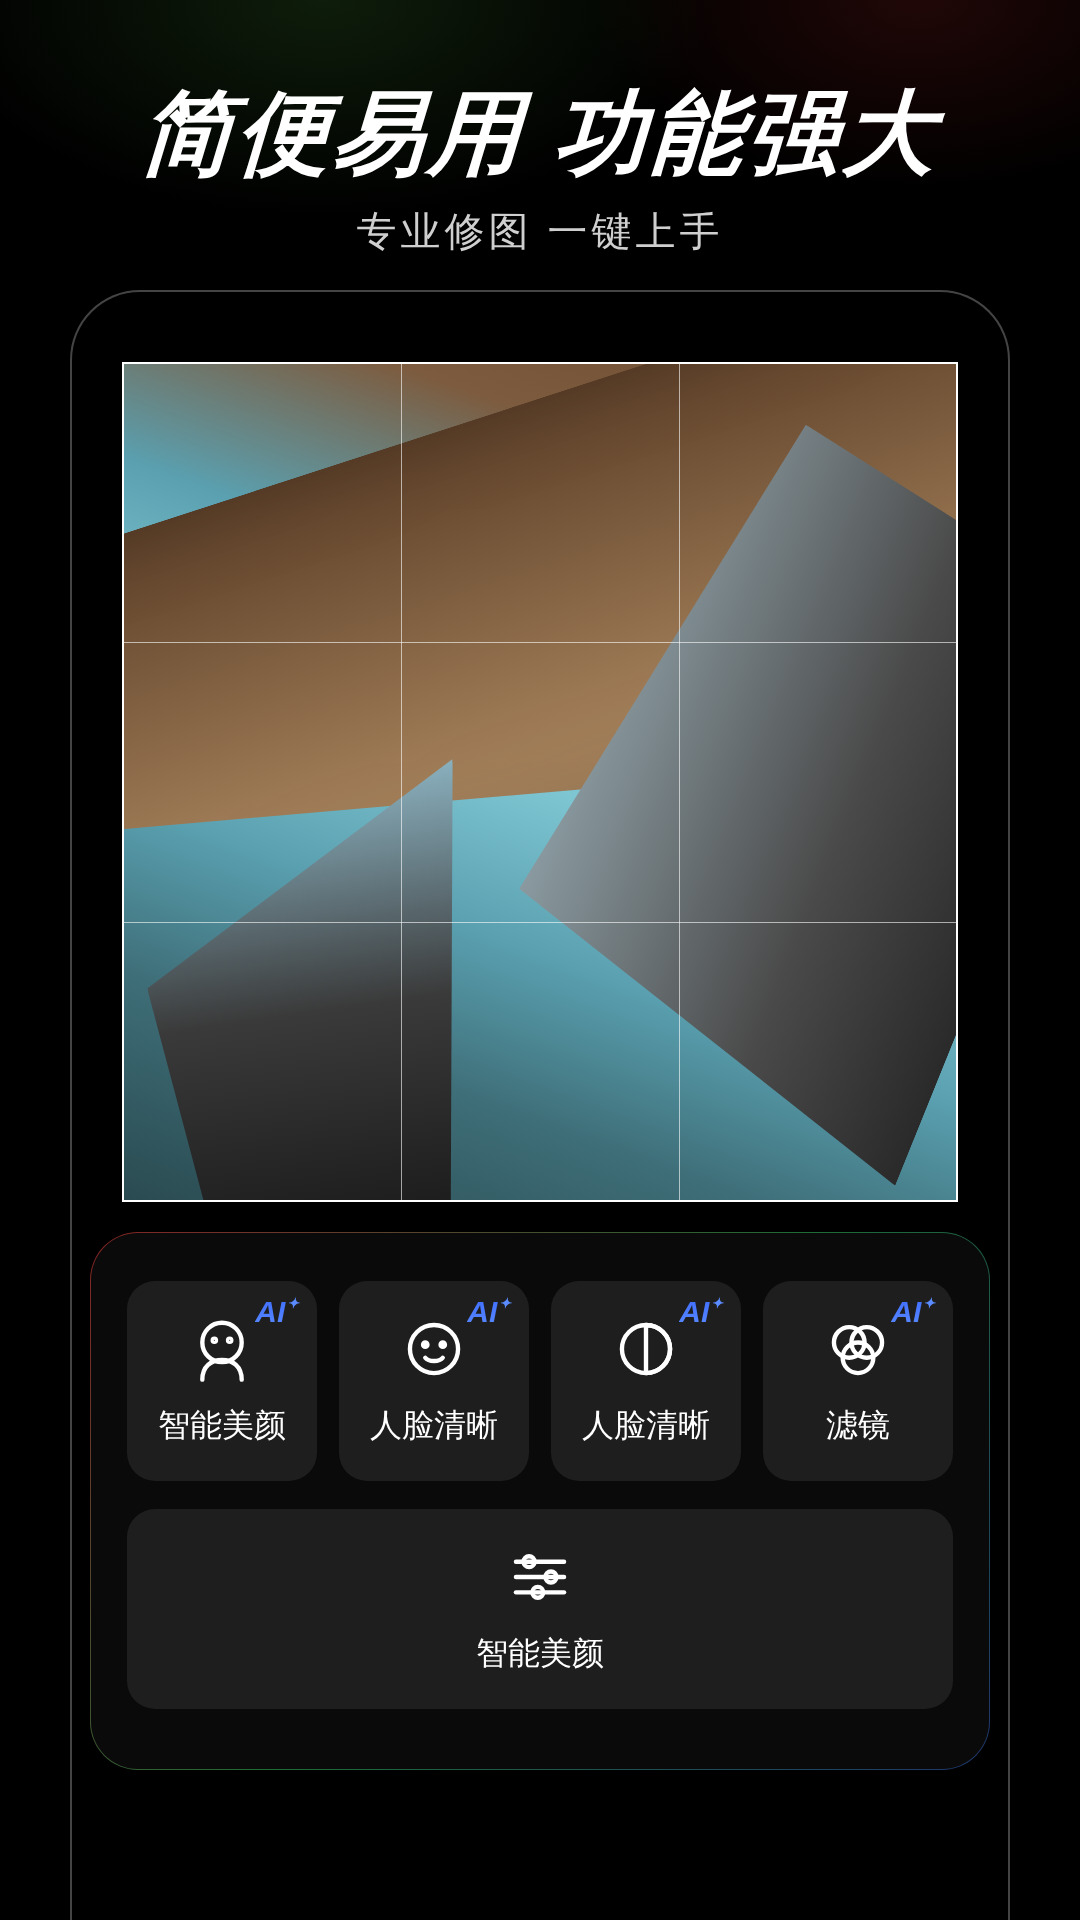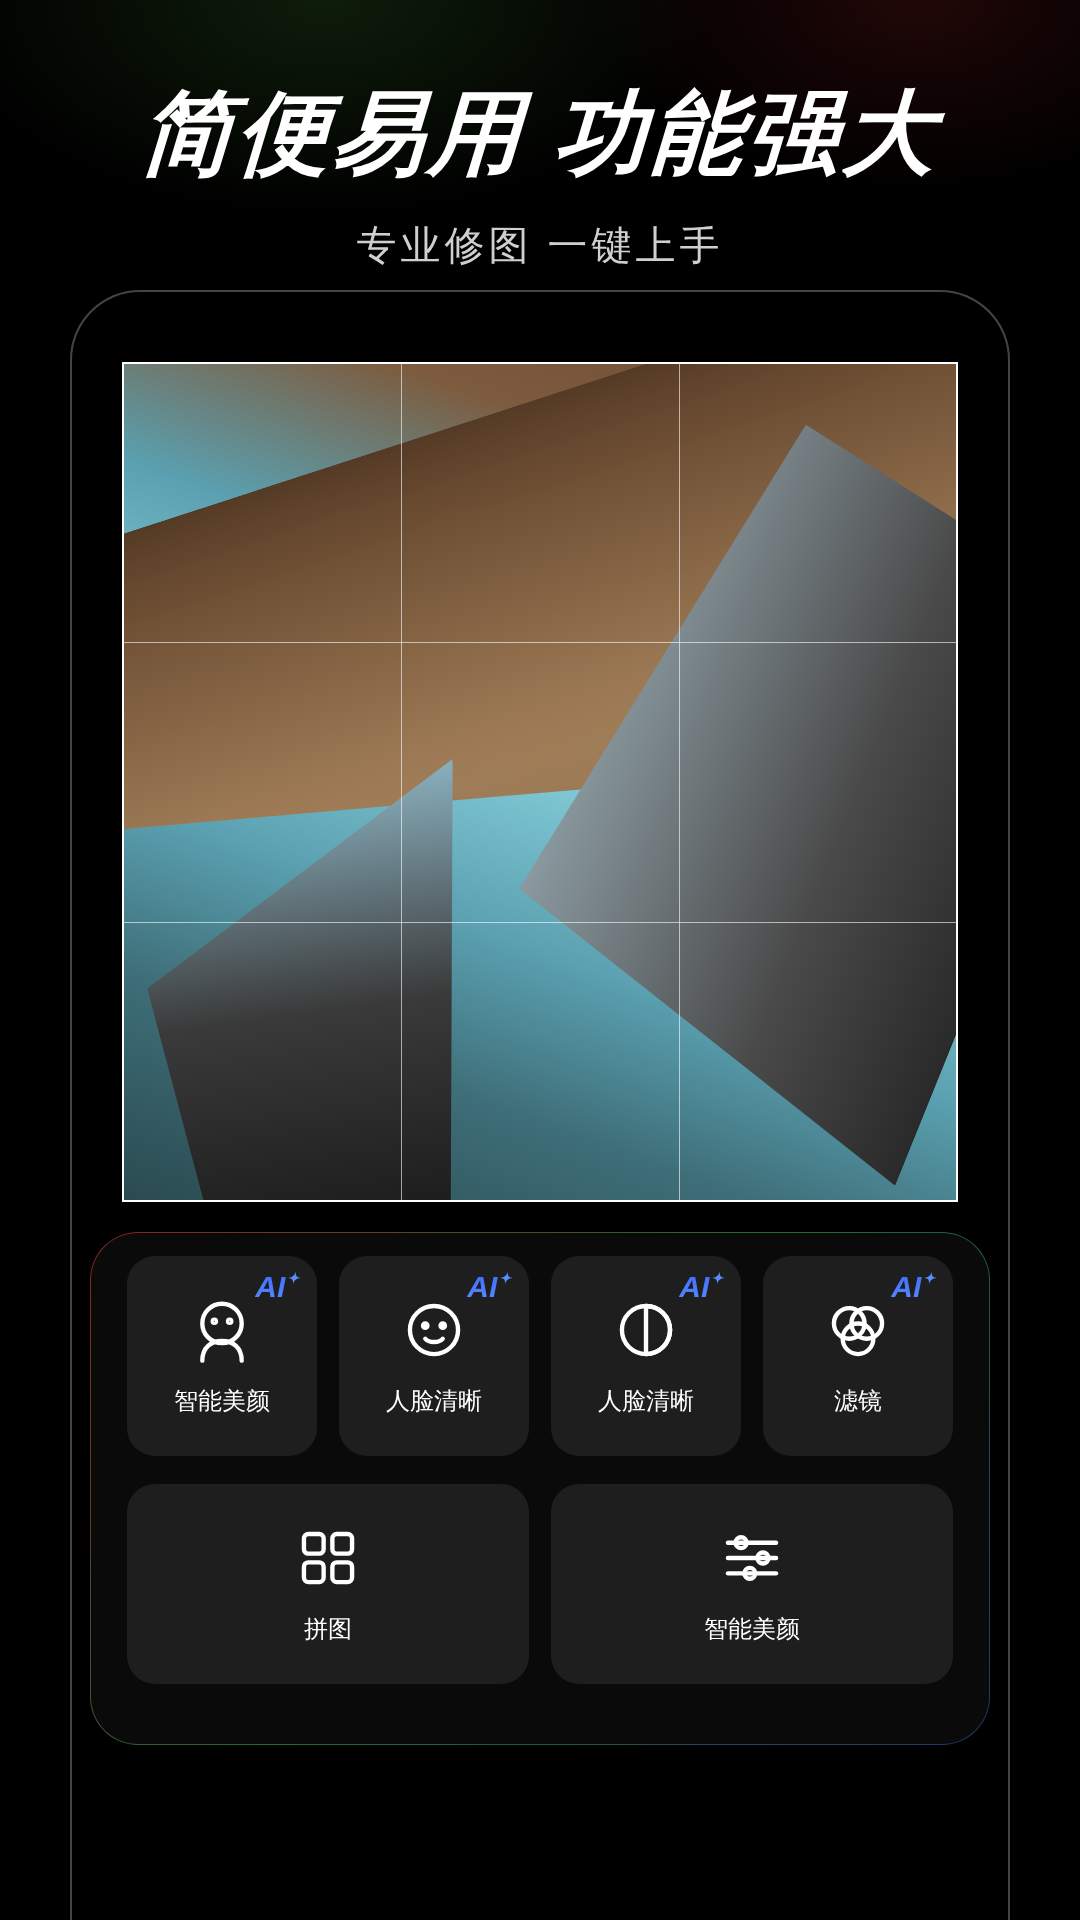--- a/index.html
+++ b/index.html
@@ -26,21 +26,21 @@
 }
 .hero-title {
   font-size: 92px;
   font-weight: 800;
   color: #fff;
   letter-spacing: 4px;
   font-style: italic;
   transform: skewX(-3deg);
 }
 .hero-sub {
-  margin-top: 22px;
+  margin-top: 8px;
   font-size: 40px;
   color: #cfcfcf;
   letter-spacing: 4px;
 }
 .phone-frame {
   position: absolute;
   top: 290px;
   left: 70px;
   right: 70px;
   bottom: -40px;
@@ -100,21 +100,21 @@
 .outline { position: absolute; inset: 0; border: 2px solid #fff; pointer-events: none; }
 .corner { position: absolute; width: 48px; height: 48px; border: 6px solid #fff; }
 .corner.tl { top: -6px; left: -6px; border-right: none; border-bottom: none; }
 .corner.tr { top: -6px; right: -6px; border-left: none; border-bottom: none; }
 .tool-panel {
   position: absolute;
   left: 18px; right: 18px;
   top: 940px;
   background: #0a0a0a;
   border-radius: 48px;
-  padding: 23px 36px 60px;
+  padding: 48px 36px 60px;
   border: 1px solid transparent;
   background-image:
     linear-gradient(#0a0a0a,#0a0a0a),
     linear-gradient(135deg, rgba(255,60,60,0.5), rgba(60,255,120,0.4), rgba(60,120,255,0.4));
   background-origin: border-box;
   background-clip: padding-box, border-box;
 }
 .row { display: flex; gap: 22px; }
 .row + .row { margin-top: 28px; }
 .tile {
@@ -123,21 +123,21 @@
   border-radius: 28px;
   height: 200px;
   display: flex;
   flex-direction: column;
   align-items: center;
   justify-content: center;
   gap: 20px;
   position: relative;
   cursor: pointer;
 }
-.tile-label { color: #fff; font-size: 24px; }
+.tile-label { color: #fff; font-size: 32px; }
 .ai-badge {
   position: absolute;
   top: 14px; right: 20px;
   font-size: 30px;
   font-weight: 800;
   font-style: italic;
   background: linear-gradient(180deg, #3d6bff 0%, #5a8bff 100%);
   -webkit-background-clip: text;
   background-clip: text;
   color: transparent;
@@ -213,29 +213,20 @@
             <circle cx="40" cy="26" r="14"></circle>
             <circle cx="32" cy="40" r="14"></circle>
         </svg>
         <div class="tile-label">滤镜</div>
       </div>
     </div>
 
     <div class="row">
       <div class="tile">
         <svg class="icon-svg" viewBox="0 0 64 64">
-          <rect x="10" y="10" width="18" height="18" rx="4"></rect>
-            <rect x="36" y="10" width="18" height="18" rx="4"></rect>
-          <rect x="10" y="36" width="18" height="18" rx="4"></rect>
-            <rect x="36" y="36" width="18" height="18" rx="4"></rect>
-        </svg>
-        <div class="tile-label">拼图</div>
-      </div>
-      <div class="tile">
-        <svg class="icon-svg" viewBox="0 0 64 64">
           <line x1="10" y1="18" x2="54" y2="18"></line>
             <circle cx="22" cy="18" r="5" fill="#fff"></circle>
           <line x1="10" y1="32" x2="54" y2="32"></line>
             <circle cx="42" cy="32" r="5" fill="#fff"></circle>
           <line x1="10" y1="46" x2="54" y2="46"></line>
             <circle cx="30" cy="46" r="5" fill="#fff"></circle>
         </svg>
         <div class="tile-label">智能美颜</div>
       </div>
     </div>

